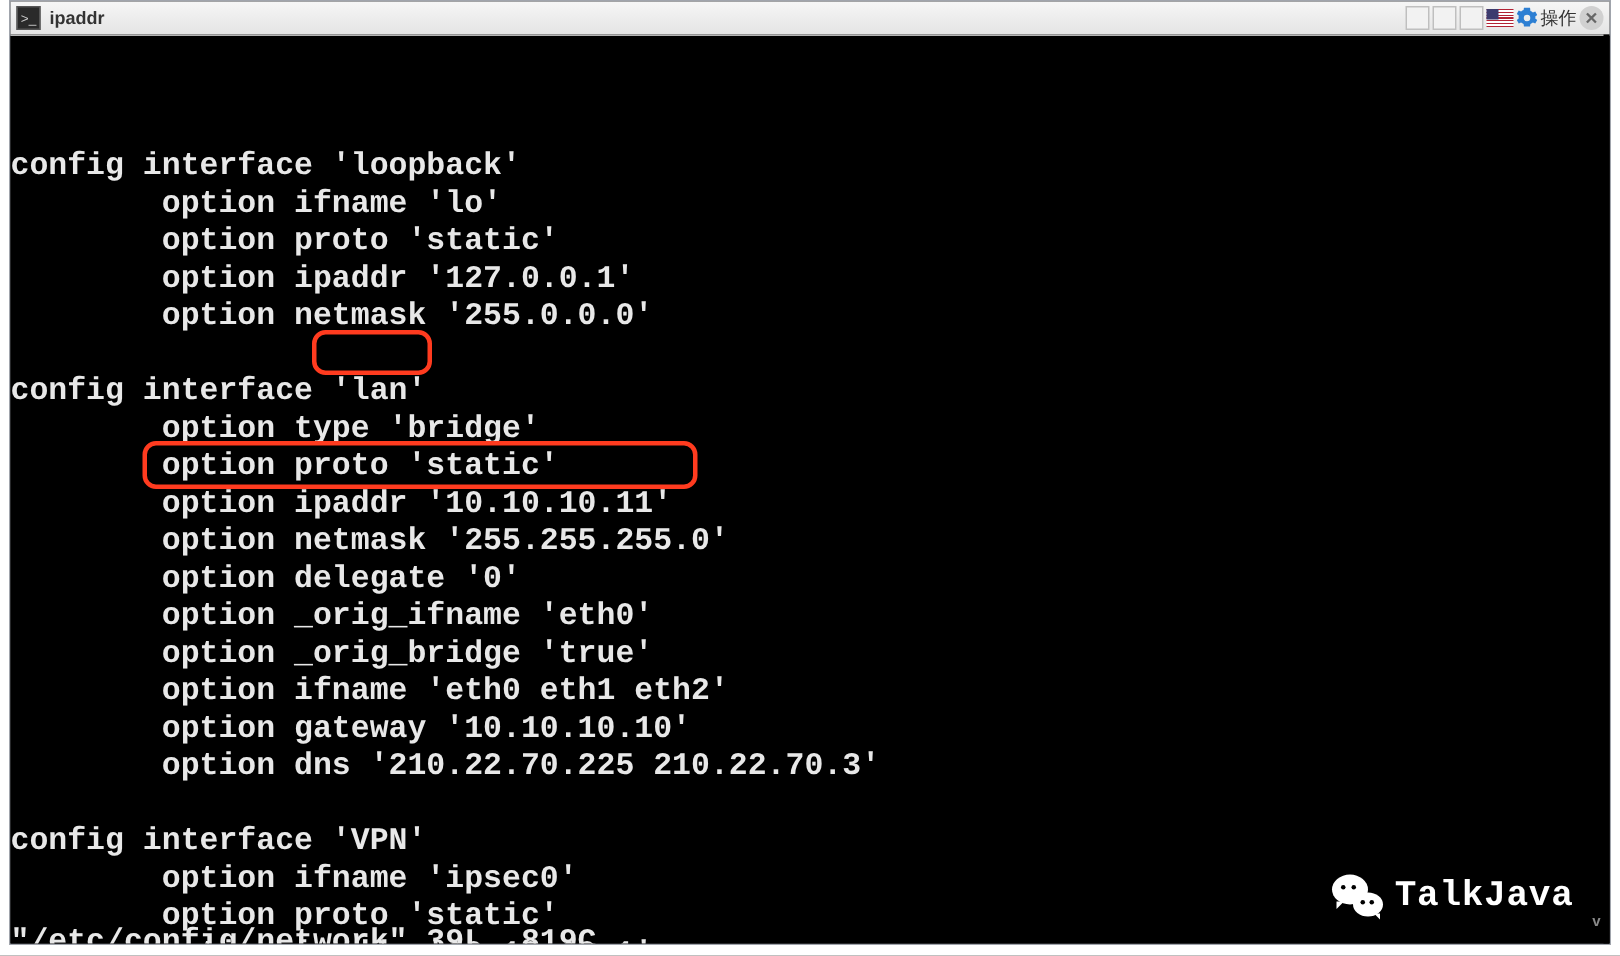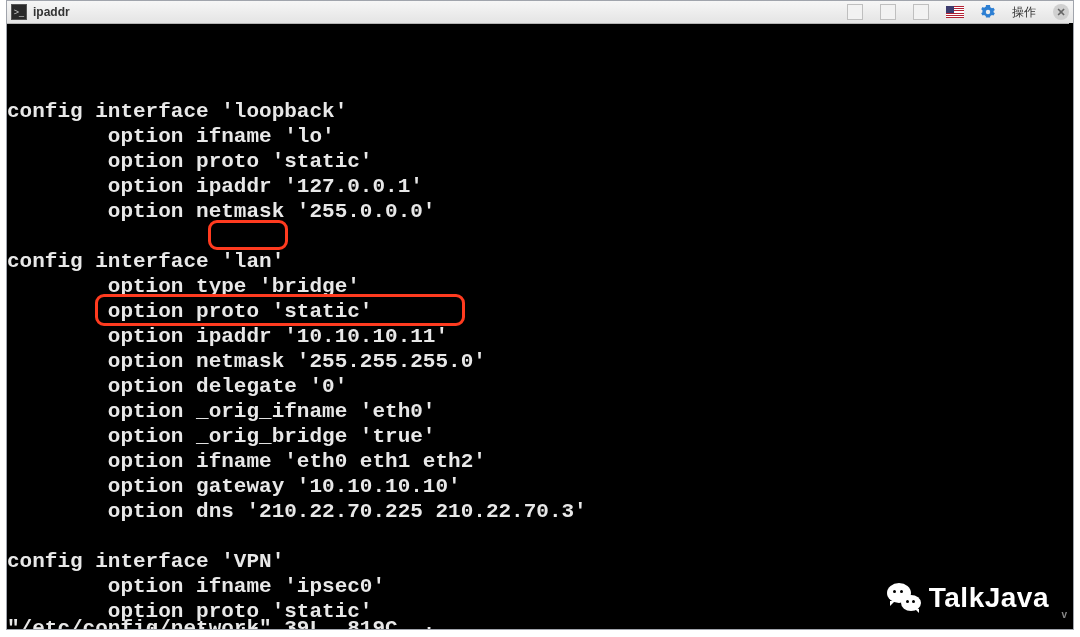--- a/index.html
+++ b/index.html
@@ -51,21 +51,21 @@
     font-size: 9px;
     color: #ccc;
   }
   .title-text {
     font-weight: bold;
     color: #333;
   }
   .title-right {
     display: flex;
     align-items: center;
-    gap: 17px;
+    gap: 2px;
   }
   .ti-icon {
     width: 14px;
     height: 14px;
     display: inline-block;
     border: 1px solid #bfbfbf;
     background: #f2f2f2;
   }
   .flag {
     width: 18px;
@@ -154,22 +154,22 @@
   }
 
   
   .watermark {
     position: absolute;
     right: 24px;
     bottom: 18px;
     display: flex;
     align-items: center;
     color: #fff;
-    font-size: 28px;
-    font-family: Liberation Sans, sans-serif;
+    font-size: 24px;
+    font-family: Liberation Mono, monospace;
     letter-spacing: 0.5px;
   }
   .wechat-icon {
     width: 34px;
     height: 28px;
     position: relative;
     margin-right: 8px;
   }
   .bubble1 {
     position: absolute;

